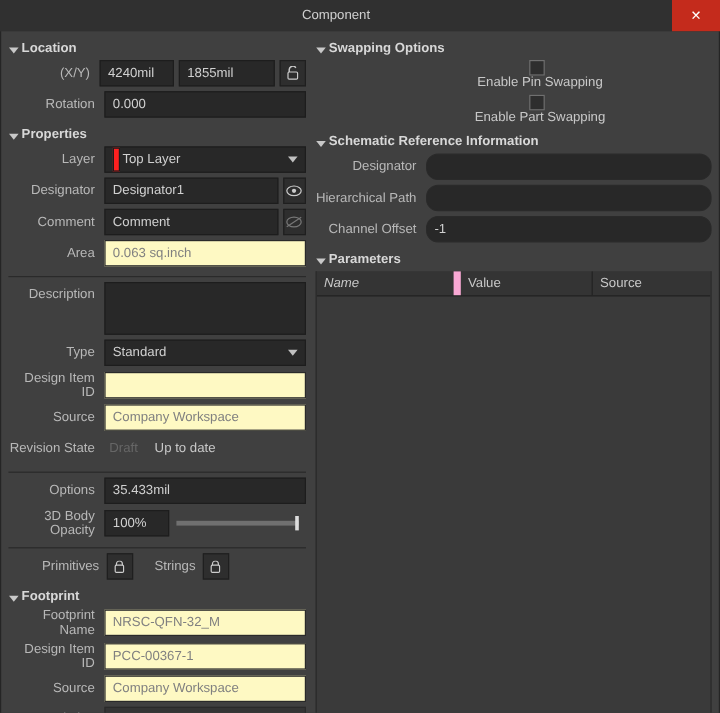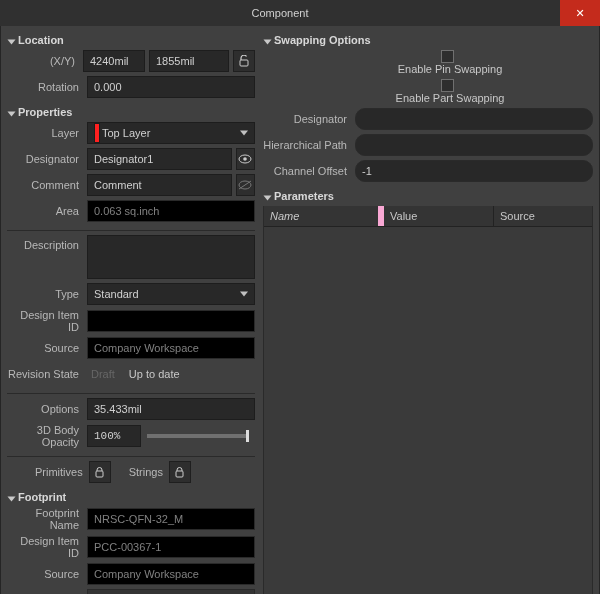--- a/index.html
+++ b/index.html
@@ -9,21 +9,21 @@
   .close-btn { width: 40px; height: 26px; background: #c42b1c; display: flex; align-items: center; justify-content: center; cursor: pointer; color: #fff; font-size: 13px; }
   .main { flex: 1; display: flex; background: #404040; border: 1px solid #252525; border-top: none; }
   .left-col { width: 260px; display: flex; flex-direction: column; padding: 4px 6px 4px 6px; }
   .right-col { flex: 1; display: flex; flex-direction: column; padding: 4px 6px 4px 2px; }
   .section-header { display: flex; align-items: flex-end; font-weight: 600; color: #d8d8d8; padding: 4px 0 4px 2px; }
   .tri { display: inline-block; width: 0; height: 0; border-top: 4px solid transparent; border-bottom: 4px solid transparent; border-left: 5px solid #c8c8c8; margin-right: 4px; transform: rotate(90deg); }
   .row { display: flex; align-items: center; margin-bottom: 4px; min-height: 22px; }
   .row-label { width: 80px; text-align: right; padding-right: 8px; color: #b8b8b8; }
   .row-content { flex: 1; display: flex; align-items: center; }
   input.fld, .fld { height: 22px; background: #282828; border: 1px solid #1d1d1d; color: #d0d0d0; padding: 0 6px; width: 100%; }
-  .fld-ro { height: 22px; background: #000000; border: 1px solid #2a2a2a; color: #808080; padding: 3px 6px; width: 100%; display:flex; align-items:center; }
+  .fld-ro { height: 22px; background: #fef9c3; border: 1px solid #2a2a2a; color: #808080; padding: 3px 6px; width: 100%; display:flex; align-items:center; }
   .select { position: relative; }
   .select::after { content: ""; position: absolute; right: 6px; top: 50%; transform: translateY(-50%); width: 0; height: 0; border-left: 4px solid transparent; border-right: 4px solid transparent; border-top: 5px solid #c0c0c0; pointer-events: none; }
   .color-swatch { width: 6px; height: 20px; background: #ff2020; margin-right: 2px; border:1px solid #1d1d1d;}
   .icon-btn { width: 22px; height: 22px; background: #2e2e2e; border: 1px solid #1f1f1f; display: flex; align-items: center; justify-content: center; margin-left: 4px; cursor: pointer; color: #c8c8c8; }
   .textarea { background: #282828; border: 1px solid #1d1d1d; color: #d0d0d0; padding: 4px 6px; width: 100%; height: 44px; }
   .textarea-ro { background: #343434; border: 1px solid #2a2a2a; color: #808080; padding: 4px 6px; width: 100%; height: 52px; line-height: 1.25; }
   .sep { border-top: 1px solid #2a2a2a; margin: 4px 0; }
   .subrow { display: flex; align-items: center; }
   .pill { padding: 2px 4px; }
   .draft { color: #666; }
@@ -172,21 +172,21 @@
     <div class="row">
       <div class="row-label">Options</div>
       <div class="row-content">
         <input class="fld" value="35.433mil" style="">
       </div>
     </div>
 
     <div class="row">
       <div class="row-label">3D Body Opacity</div>
       <div class="row-content">
-        <input class="fld" style="width: 54px; font-family: Liberation Mono, monospace;" value="100%">
+        <input class="fld" style="width: 54px;" value="100%">
         <div class="slider-track">
           <div class="slider-thumb"></div>
         </div>
       </div>
     </div>
 
     <div class="sep"></div>
 
     <div class="row prim-row">
       <div style="flex:1; display:flex; align-items:center; justify-content:flex-start;">
@@ -247,20 +247,24 @@
     </div>
     <div class="check-row">
       <span class="checkbox"></span>
       <span>Enable Pin Swapping</span>
     </div>
     <div class="check-row">
       <span class="checkbox"></span>
       <span>Enable Part Swapping</span>
     </div>
 
+    <div class="section-header">
+      <span class="tri"></span>
+      <span>Schematic Reference Information</span>
+    </div>
     <div class="row">
       <div class="row-label" style="width:92px">Designator</div>
       <div class="row-content">
           <div class="fld-ro" style="background:#282828;border-radius:10px"></div>
         </div>
     </div>
     <div class="row">
       <div class="row-label" style="width:92px">Hierarchical Path</div>
       <div class="row-content">
           <div class="fld-ro" style="background:#282828;border-radius:10px"></div>

